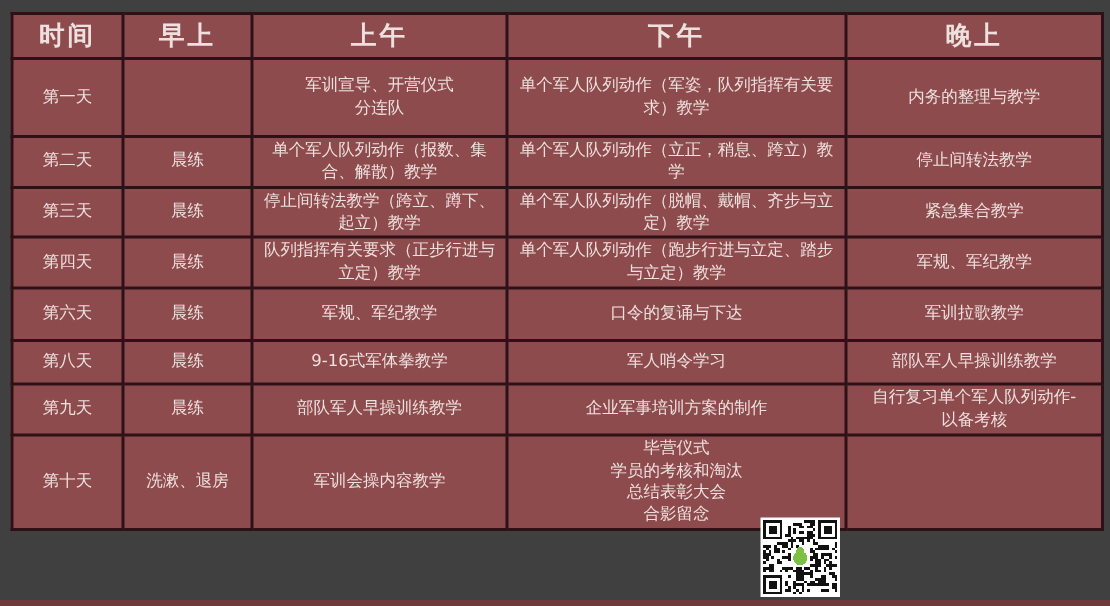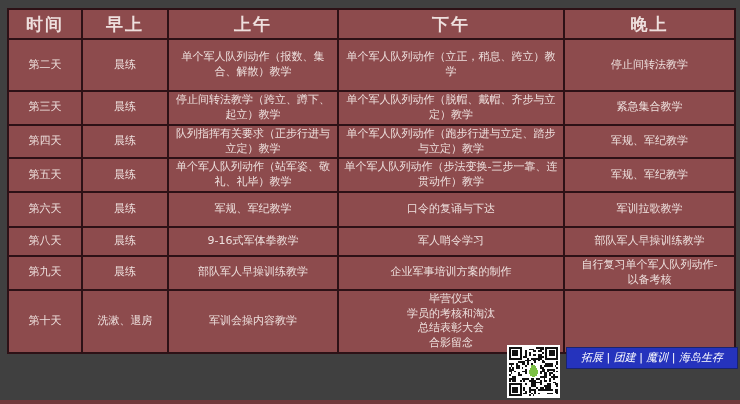--- a/index.html
+++ b/index.html
@@ -109,45 +109,46 @@
       <tr>
         <th>时间</th>
         <th>早上</th>
         <th>上午</th>
         <th>下午</th>
         <th>晚上</th>
       </tr>
     </thead>
     <tbody>
         <tr>
+          <td>第一天</td>
+          <td></td>
+          <td>军训宣导、开营仪式
+分连队</td>
+          <td>单个军人队列动作（军姿，队列指挥有关要求）教学</td>
+          <td>内务的整理与教学</td>
+        </tr>
+        <tr>
           <td>第二天</td>
           <td>晨练</td>
           <td>单个军人队列动作（报数、集合、解散）教学</td>
           <td>单个军人队列动作（立正，稍息、跨立）教学</td>
           <td>停止间转法教学</td>
         </tr>
         <tr>
           <td>第三天</td>
           <td>晨练</td>
           <td>停止间转法教学（跨立、蹲下、起立）教学</td>
           <td>单个军人队列动作（脱帽、戴帽、齐步与立定）教学</td>
           <td>紧急集合教学</td>
         </tr>
         <tr>
           <td>第四天</td>
           <td>晨练</td>
           <td>队列指挥有关要求（正步行进与立定）教学</td>
           <td>单个军人队列动作（跑步行进与立定、踏步与立定）教学</td>
-          <td>军规、军纪教学</td>
-        </tr>
-        <tr>
-          <td>第五天</td>
-          <td>晨练</td>
-          <td>单个军人队列动作（站军姿、敬礼、礼毕）教学</td>
-          <td>单个军人队列动作（步法变换-三步一靠、连贯动作）教学</td>
           <td>军规、军纪教学</td>
         </tr>
         <tr>
           <td>第六天</td>
           <td>晨练</td>
           <td>军规、军纪教学</td>
           <td>口令的复诵与下达</td>
           <td>军训拉歌教学</td>
         </tr>
         <tr>
@@ -440,17 +441,16 @@
           <rect x="23" y="3" width="3" height="3" fill="#111111"></rect>
           <rect x="1" y="21" width="7" height="7" fill="#111111"></rect>
           <rect x="2" y="22" width="5" height="5" fill="#ffffff"></rect>
           <rect x="3" y="23" width="3" height="3" fill="#111111"></rect>
           <rect x="11" y="11" width="7" height="7" fill="#ffffff"></rect>
           <circle cx="14.5" cy="14.8" r="2.6" fill="#7cc144"></circle>
           <circle cx="14.5" cy="12.2" r="1.4" fill="#7cc144"></circle>
         </svg>
     </div>
     <div class="wm-text">
-      <div class="wm-bar">拓展 | 团建 | 魔训 | 海岛生存</div>
     </div>
   </div>
 
 </div>
 
 </body></html>

